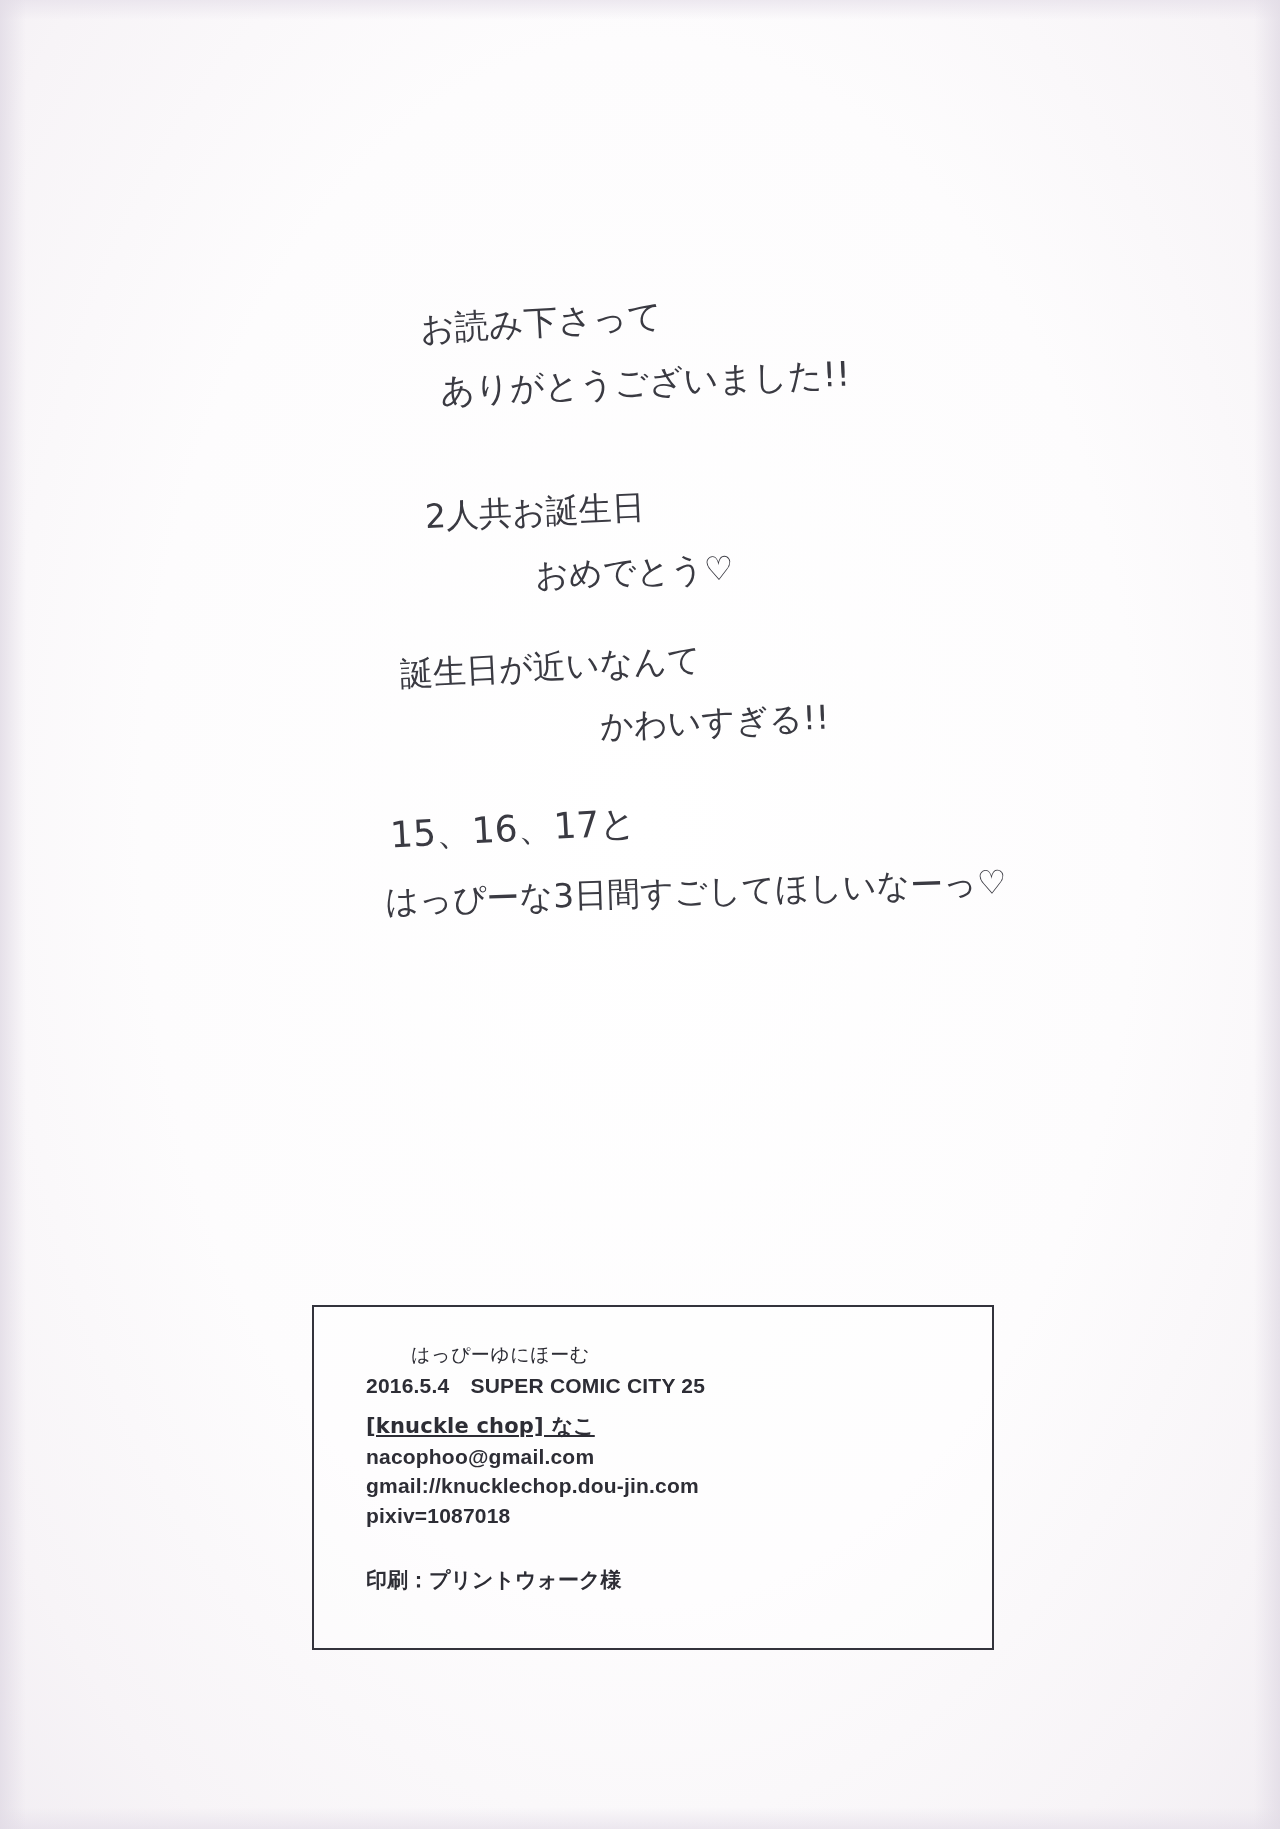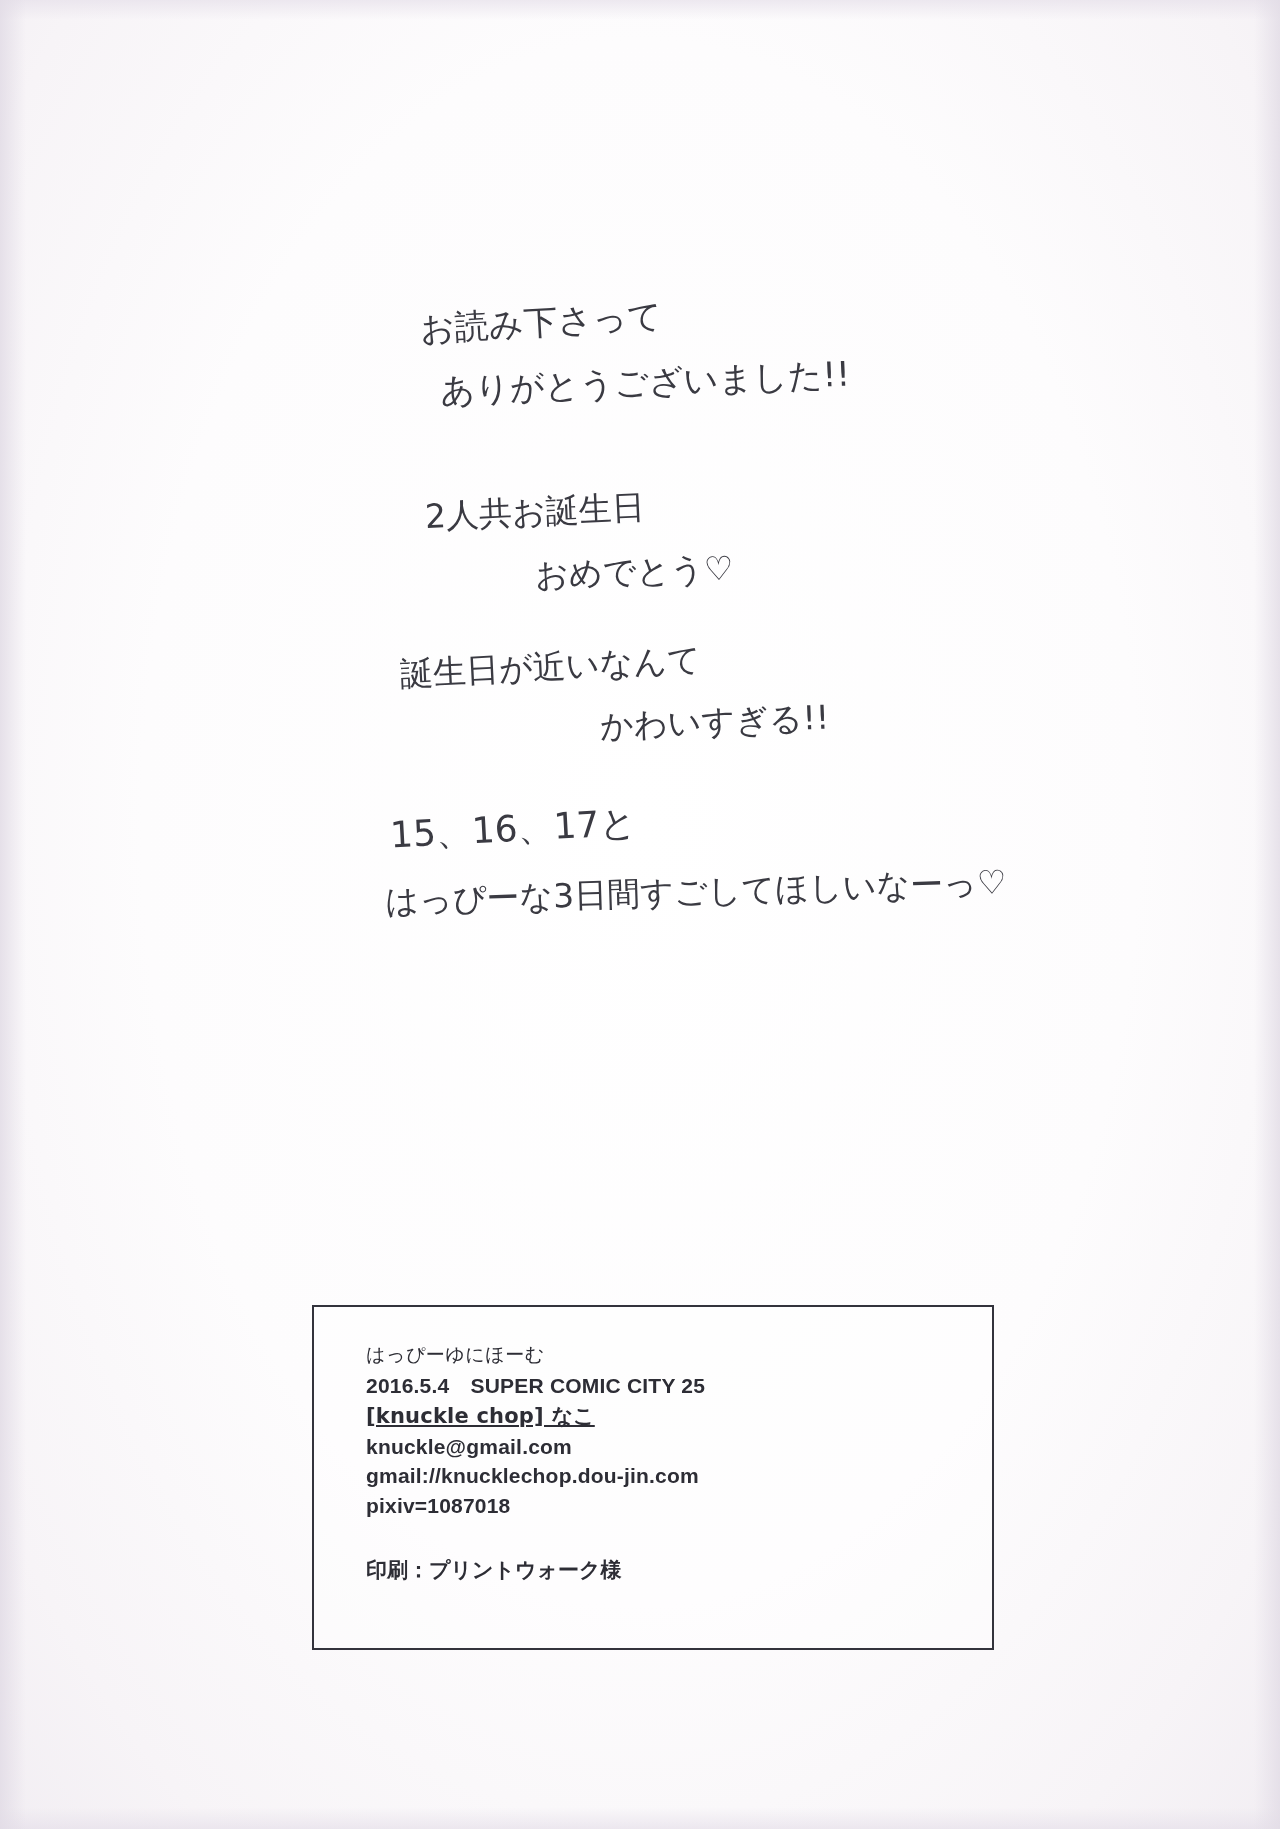--- a/index.html
+++ b/index.html
@@ -93,26 +93,27 @@
   .col-line {
     color: #2d2d35;
     line-height: 1.42;
     white-space: nowrap;
   }
   .col-title {
     font-size: 19px;
     letter-spacing: 0.5px;
     margin-bottom: 3px;
     font-family: "DejaVu Sans", sans-serif;
+    margin-left: 45px;
   }
   .col-event {
     font-size: 21px;
     font-weight: 700;
     letter-spacing: 0.2px;
-    margin-bottom: 1px;
+    margin-bottom: 11px;
   }
   .col-circle {
     font-size: 21px;
     font-weight: 700;
     letter-spacing: 0.2px;
     font-family: "DejaVu Sans", sans-serif;
     text-decoration: underline;
   }
   .col-mail, .col-url, .col-pixiv {
     font-size: 21px;
@@ -146,20 +147,20 @@
     <div class="hw-line hw6">かわいすぎる!!</div>
     <div class="hw-line hw7">15、16、17と</div>
     <div class="hw-line hw8">はっぴーな3日間すごしてほしいなーっ♡</div>
   </div>
 
   <div class="colophon">
     <div class="colophon-inner">
       <div class="col-line col-title">はっぴーゆにほーむ</div>
       <div class="col-line col-event">2016.5.4　SUPER COMIC CITY 25</div>
       <div class="col-line col-circle">[knuckle chop] なこ</div>
-      <div class="col-line col-mail">knuckle@gmail.com</div>
+      <div class="col-line col-mail">nacophoo@gmail.com</div>
       <div class="col-line col-url">gmail://knucklechop.dou-jin.com</div>
       <div class="col-line col-pixiv">pixiv=1087018</div>
       <div class="col-line col-printer">印刷：プリントウォーク様</div>
     </div>
   </div>
 
 </div>
 
 </body></html>

